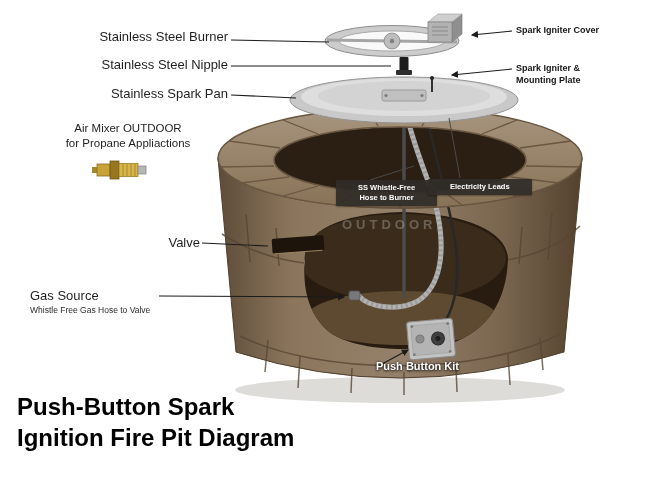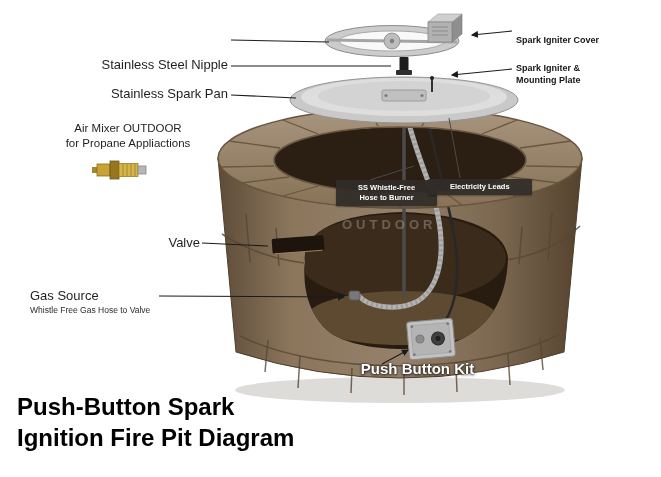--- a/index.html
+++ b/index.html
@@ -14,21 +14,21 @@
   .air-lbl { position:absolute; left:52px; top:121px; width:152px; text-align:center; font-size:11.5px; line-height:1.3; color:#1f1f1f; }
   .gas-block { position:absolute; left:30px; top:288px; width:190px; text-align:left; color:#1f1f1f; }
   .gas-main { font-size:13px; }
   .gas-sub { font-size:8.5px; margin-top:2px; color:#2a2a2a; }
 
   .chip { position:absolute; background:rgba(48,44,40,0.93); color:#ffffff; font-size:7.5px; font-weight:700;
           line-height:1.3; text-align:center; padding:3px 22px; border-radius:1px; white-space:nowrap;
           box-shadow:0 1px 2px rgba(0,0,0,0.35); }
 
   .pbk-block { position:absolute; left:320px; top:360px; width:195px; text-align:center; }
-  .pbk-title { font-size:15px; font-weight:700; color:#ffffff; text-shadow:0 1px 3px rgba(0,0,0,0.85), 0 0 2px rgba(0,0,0,0.6); }
+  .pbk-title { font-size:11px; font-weight:700; color:#ffffff; text-shadow:0 1px 3px rgba(0,0,0,0.85), 0 0 2px rgba(0,0,0,0.6); }
   .pbk-sub { font-size:8.5px; color:#f2f2f2; margin-top:2px; text-shadow:0 1px 2px rgba(0,0,0,0.8); }
 
   .title { position:absolute; left:17px; top:391px; font-size:24px; font-weight:700; color:#000000; line-height:1.3; }
   .watermark { position:absolute; left:342px; top:217px; font-size:13px; font-weight:700; letter-spacing:4px;
                color:rgba(255,255,255,0.25); pointer-events:none; }
 </style>
 </head>
 <body>
 
 <div class="stage">
@@ -190,36 +190,37 @@
       <path d="M382,364 L408,350" marker-end="url(#arw)"></path>
     </g>
     <g stroke="#4a4a4a" stroke-width="1" fill="none">
       <path d="M370,180 L414,166"></path>
       <path d="M460,178 L449,118"></path>
     </g>
   </svg>
 
   <div class="watermark">OUTDOOR</div>
 
+  <div class="lbl right-align" style="right:433px; top:30px;">Stainless Steel Burner</div>
   <div class="lbl right-align" style="right:433px; top:58px;">Stainless Steel Nipple</div>
   <div class="lbl right-align" style="right:433px; top:87px;">Stainless Spark Pan</div>
 
   <div class="air-lbl">
     <div>Air Mixer OUTDOOR</div>
     <div>for Propane Appliactions</div>
   </div>
 
   <div class="lbl right-align" style="right:461px; top:236px;">Valve</div>
 
   <div class="gas-block">
     <div class="gas-main">Gas Source</div>
     <div class="gas-sub">Whistle Free Gas Hose to Valve</div>
   </div>
 
-  <div class="small-lbl" style="left:516px; top:34px;">Spark Igniter Cover</div>
+  <div class="small-lbl" style="left:516px; top:24px;">Spark Igniter Cover</div>
   <div class="small-lbl" style="left:516px; top:62px;">
     <div>Spark Igniter &amp;</div>
     <div>Mounting Plate</div>
   </div>
 
   <div class="chip" style="left:336px; top:180px;">
     <div>SS Whistle-Free</div>
     <div>Hose to Burner</div>
   </div>
   <div class="chip" style="left:428px; top:179px;">Electricity Leads</div>

